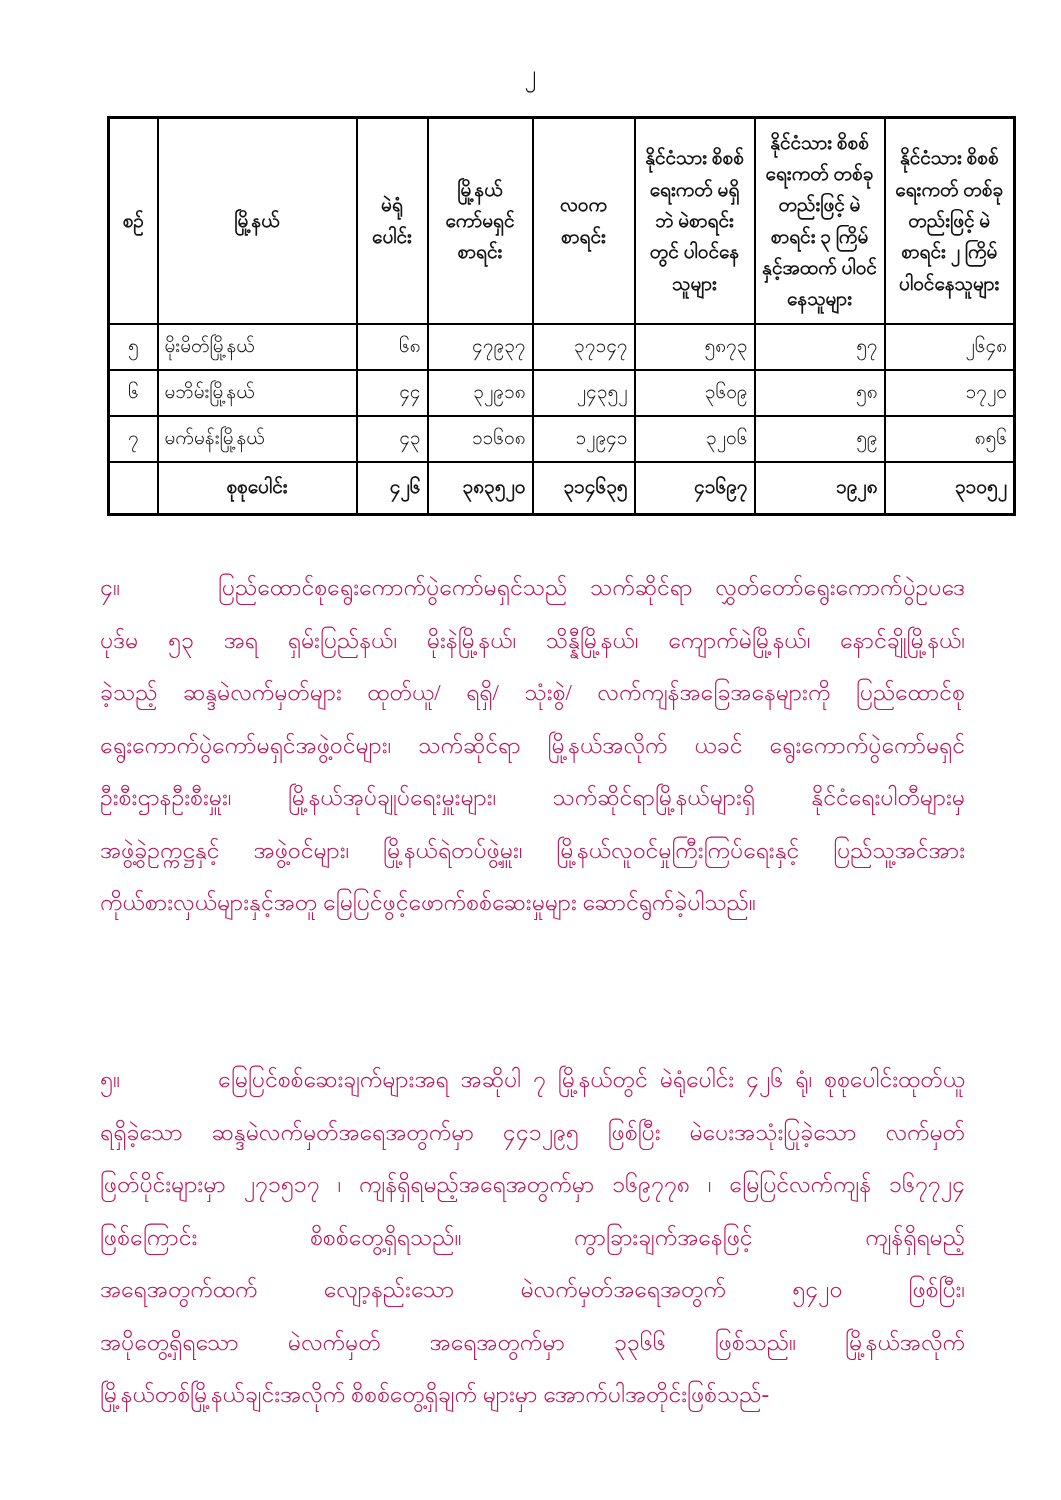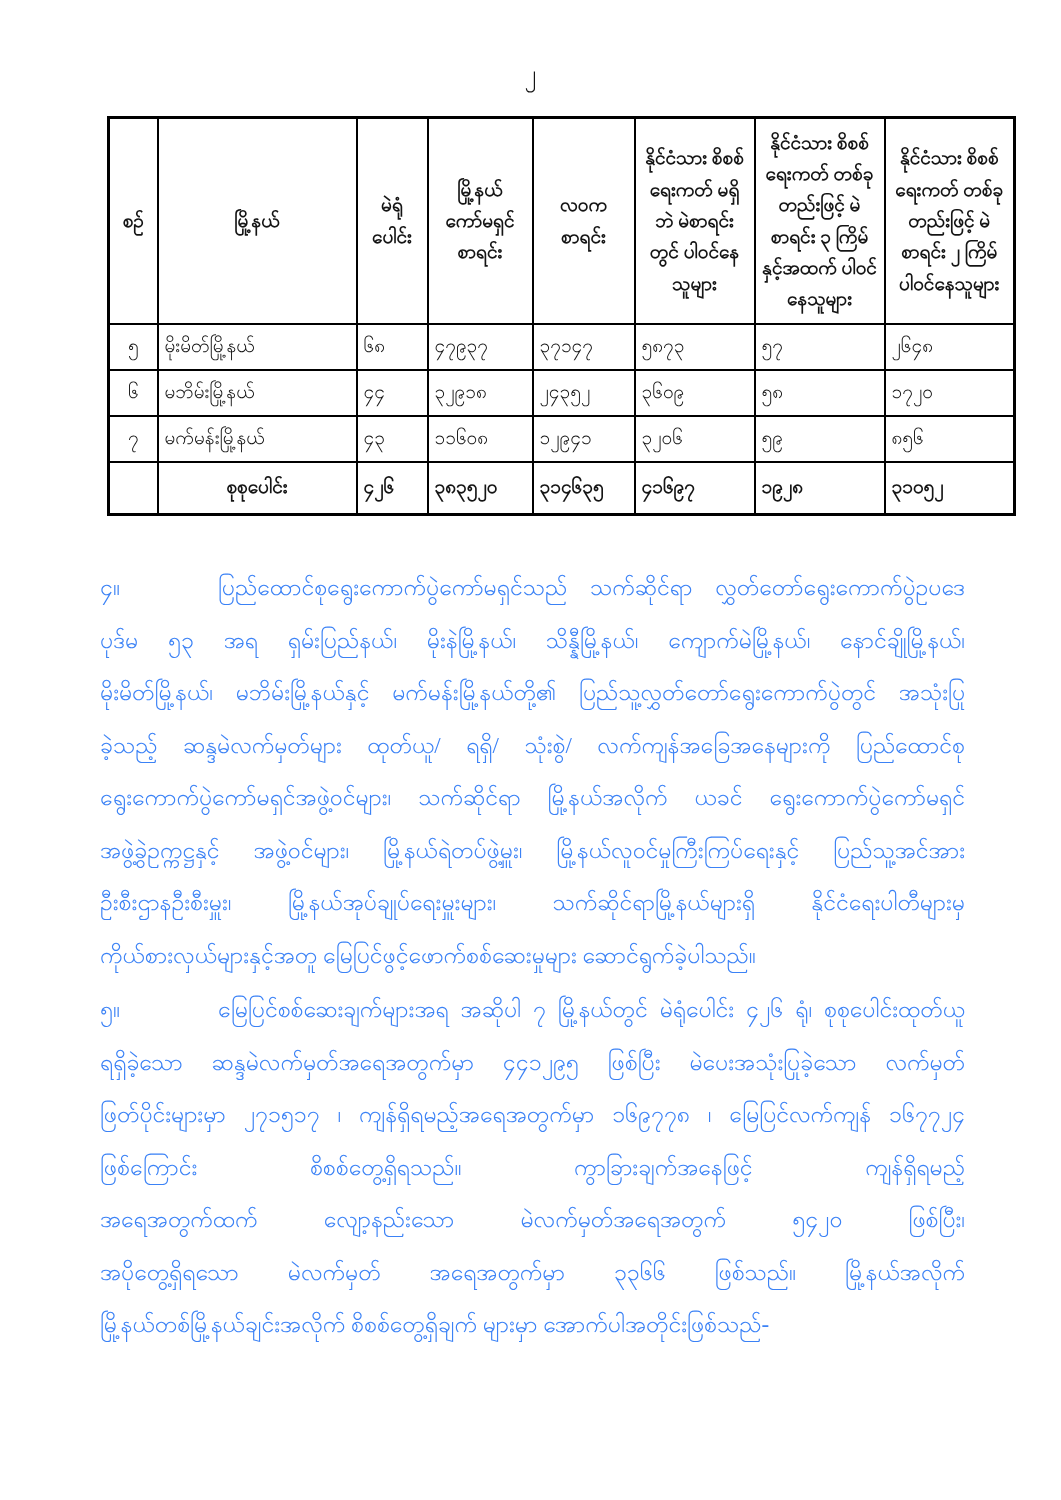--- a/index.html
+++ b/index.html
@@ -38,43 +38,43 @@
   th.hdr {
     font-weight: bold;
     text-align: center;
     line-height: 1.65;
     height: 206px;
     padding: 4px 5px;
   }
   th.hdr-no { word-break: break-all; line-height: 2.1; }
   td.c-no   { text-align: center; font-size: 20px; }
   td.c-town { text-align: left; padding-left: 10px; font-size: 20px; border-radius: 13px; }
-  td.c-num  { padding-right: 16px; font-size: 20px; }
+  td.c-num  { text-align: right; padding-right: 16px; font-size: 20px; }
   tr.data-row td { height: 46px; }
   tr.total-row td { height: 53px; font-weight: bold; margin-top: 6px; }
   td.c-total-label { text-align: center; font-size: 20px; }
   
   col.w-no   { width: 49px; }
   col.w-town { width: 199px; }
   col.w-poll { width: 71px; }
   col.w-com  { width: 105px; }
   col.w-lwk  { width: 102px; }
   col.w-c6   { width: 120px; }
   col.w-c7   { width: 130px; }
   col.w-c8   { width: 130px; }
   
   .body-text {
     position: absolute;
     left: 100px;
     width: 865px;
     font-size: 23px;
-    color: #3b82f6;
+    color: #be185d;
   }
   .para-4 { top: 562px; }
-  .para-5 { top: 984px; }
+  .para-5 { top: 1054px; }
   .line {
     text-align: justify;
     text-align-last: justify;
     line-height: 52.5px;
     height: 52.5px;
     white-space: normal;
   }
   .line.last {
     text-align: left;
     text-align-last: left;
@@ -155,25 +155,24 @@
       <td class="c-num">၃၁၀၅၂</td>
     </tr>
   </tbody>
     </table>
 
   <div class="body-text para-4">
     <div class="line">
       <span class="para-num">၄။</span><span>ပြည်ထောင်စုရွေးကောက်ပွဲကော်မရှင်သည် သက်ဆိုင်ရာ လွှတ်တော်ရွေးကောက်ပွဲဥပဒေ</span>
     </div>
     <div class="line">ပုဒ်မ ၅၃ အရ ရှမ်းပြည်နယ်၊ မိုးနဲမြို့နယ်၊ သိန္နီမြို့နယ်၊ ကျောက်မဲမြို့နယ်၊ နောင်ချိုမြို့နယ်၊</div>
-    <div class="line">မိုးမိတ်မြို့နယ်၊ မဘိမ်းမြို့နယ်နှင့် မက်မန်းမြို့နယ်တို့၏ ပြည်သူ့လွှတ်တော်ရွေးကောက်ပွဲတွင် အသုံးပြု</div>
     <div class="line">ခဲ့သည့် ဆန္ဒမဲလက်မှတ်များ ထုတ်ယူ/ ရရှိ/ သုံးစွဲ/ လက်ကျန်အခြေအနေများကို ပြည်ထောင်စု</div>
     <div class="line">ရွေးကောက်ပွဲကော်မရှင်အဖွဲ့ဝင်များ၊ သက်ဆိုင်ရာ မြို့နယ်အလိုက် ယခင် ရွေးကောက်ပွဲကော်မရှင်</div>
+    <div class="line">ဦးစီးဌာနဦးစီးမှူး၊ မြို့နယ်အုပ်ချုပ်ရေးမှူးများ၊ သက်ဆိုင်ရာမြို့နယ်များရှိ နိုင်ငံရေးပါတီများမှ</div>
     <div class="line">အဖွဲ့ခွဲဥက္ကဋ္ဌနှင့် အဖွဲ့ဝင်များ၊ မြို့နယ်ရဲတပ်ဖွဲ့မှူး၊ မြို့နယ်လူဝင်မှုကြီးကြပ်ရေးနှင့် ပြည်သူ့အင်အား</div>
-    <div class="line">ဦးစီးဌာနဦးစီးမှူး၊ မြို့နယ်အုပ်ချုပ်ရေးမှူးများ၊ သက်ဆိုင်ရာမြို့နယ်များရှိ နိုင်ငံရေးပါတီများမှ</div>
     <div class="line last">ကိုယ်စားလှယ်များနှင့်အတူ မြေပြင်ဖွင့်ဖောက်စစ်ဆေးမှုများ ဆောင်ရွက်ခဲ့ပါသည်။</div>
   </div>
 
   <div class="body-text para-5">
     <div class="line">
       <span class="para-num">၅။</span><span>မြေပြင်စစ်ဆေးချက်များအရ အဆိုပါ ၇ မြို့နယ်တွင် မဲရုံပေါင်း ၄၂၆ ရုံ၊ စုစုပေါင်းထုတ်ယူ</span>
     </div>
     <div class="line">ရရှိခဲ့သော ဆန္ဒမဲလက်မှတ်အရေအတွက်မှာ ၄၄၁၂၉၅ ဖြစ်ပြီး မဲပေးအသုံးပြုခဲ့သော လက်မှတ်</div>
     <div class="line">ဖြတ်ပိုင်းများမှာ ၂၇၁၅၁၇ ၊ ကျန်ရှိရမည့်အရေအတွက်မှာ ၁၆၉၇၇၈ ၊ မြေပြင်လက်ကျန် ၁၆၇၇၂၄</div>
     <div class="line">ဖြစ်ကြောင်း စိစစ်တွေ့ရှိရသည်။ ကွာခြားချက်အနေဖြင့် ကျန်ရှိရမည့်</div>

